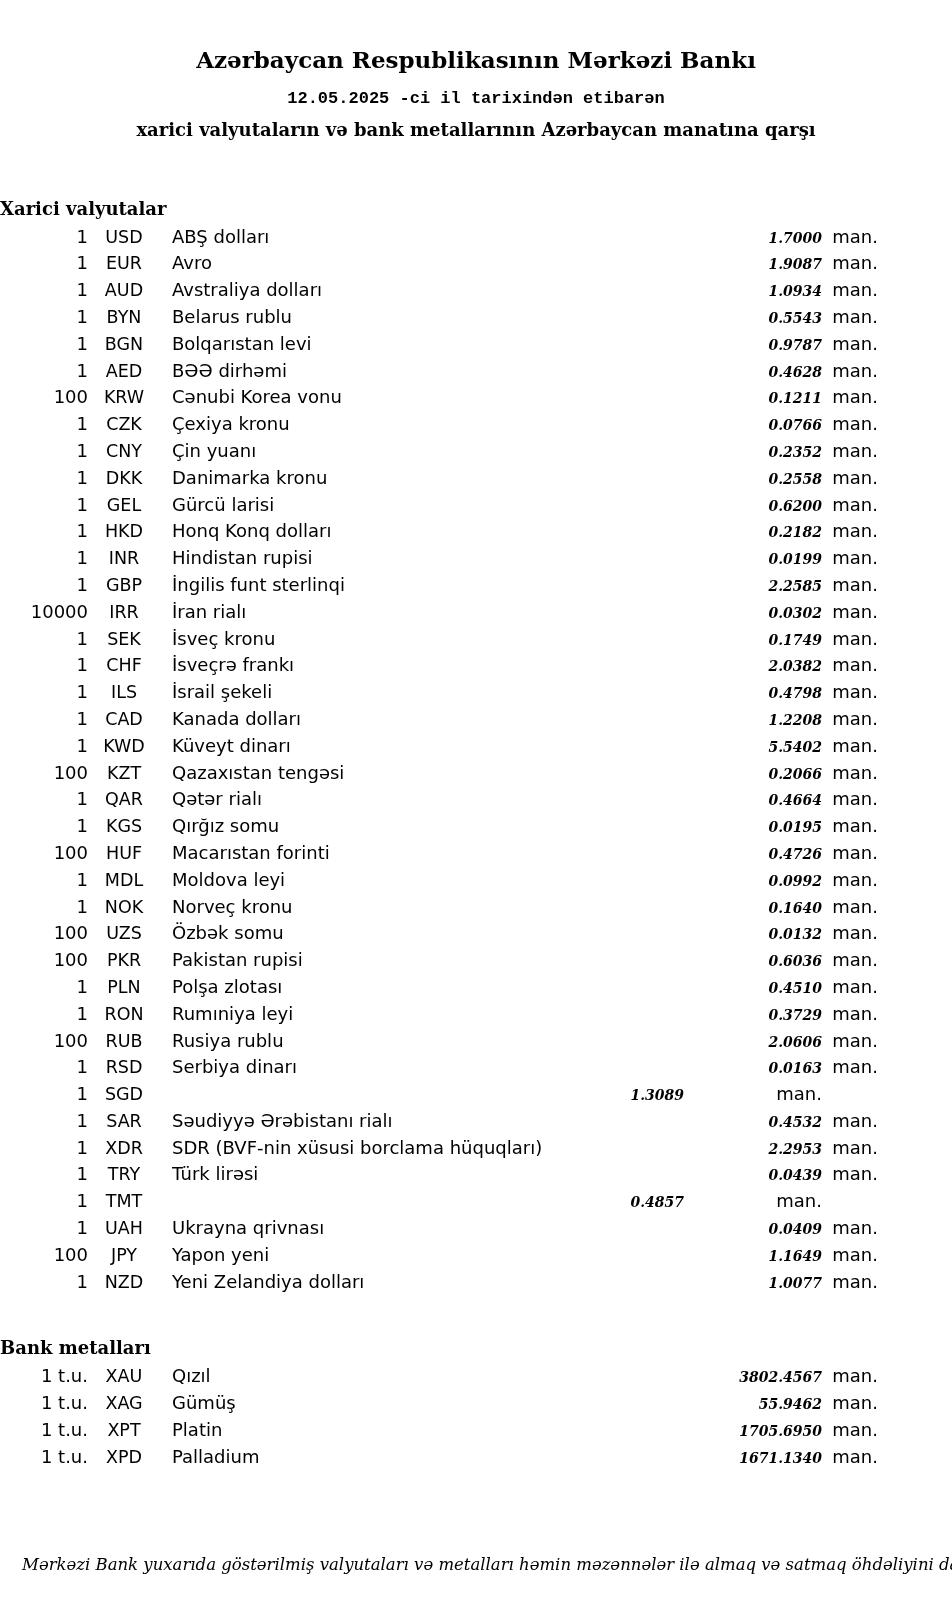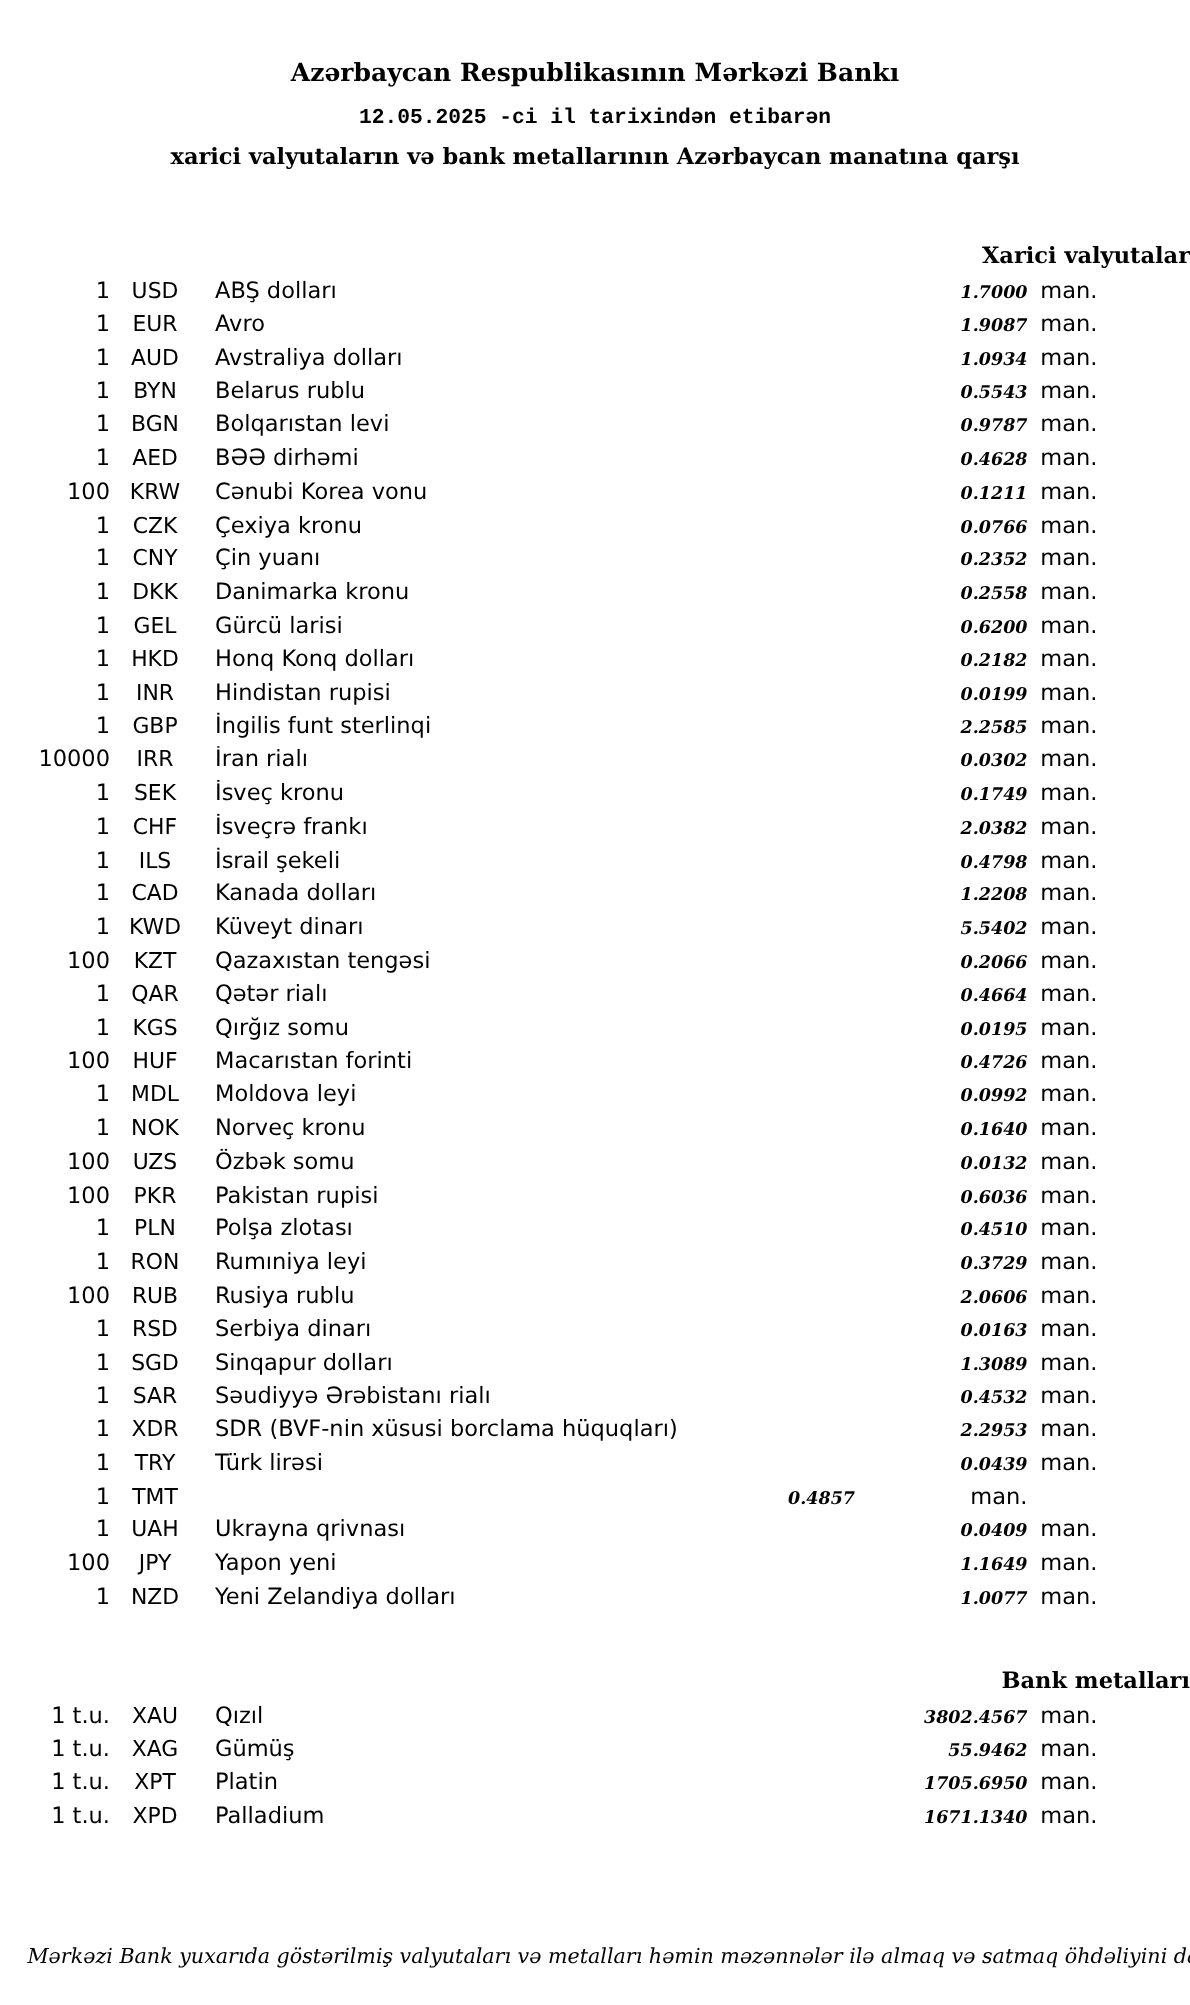--- a/index.html
+++ b/index.html
@@ -20,35 +20,35 @@
     height: 100%;
     position: relative;
   }
   .doc-header {
     text-align: center;
     padding-top: 46px;
     font-family: "DejaVu Serif", serif;
     font-weight: bold;
   }
   .title {
-    font-size: 20px;
+    font-size: 23px;
     line-height: 1.2;
     margin: 0;
   }
   .date-line {
     font-size: 17px;
     margin-top: 15px;
     font-family: Liberation Mono, monospace;
   }
   .subtitle {
     font-size: 18px;
     margin-top: 11px;
   }
   .section-heading {
-    text-align: right;
+    text-align: left;
     font-family: "DejaVu Serif", serif;
     font-weight: bold;
     font-size: 18px;
     margin: 0;
   }
   .currencies-heading {
     margin-top: 58px;
   }
   .metals-heading {
     margin-top: 40px;
@@ -371,21 +371,20 @@
     <span class="qty">1</span>
     <span class="code">RSD</span>
     <span class="name">Serbiya dinarı</span>
     <span class="rate">0.0163</span>
     <span class="unit">man.</span>
   </div>
 
   <div class="row">
     <span class="qty">1</span>
     <span class="code">SGD</span>
-    <span class="name">Sinqapur dolları</span>
     <span class="rate">1.3089</span>
     <span class="unit">man.</span>
   </div>
 
   <div class="row">
     <span class="qty">1</span>
     <span class="code">SAR</span>
     <span class="name">Səudiyyə Ərəbistanı rialı</span>
     <span class="rate">0.4532</span>
     <span class="unit">man.</span>

